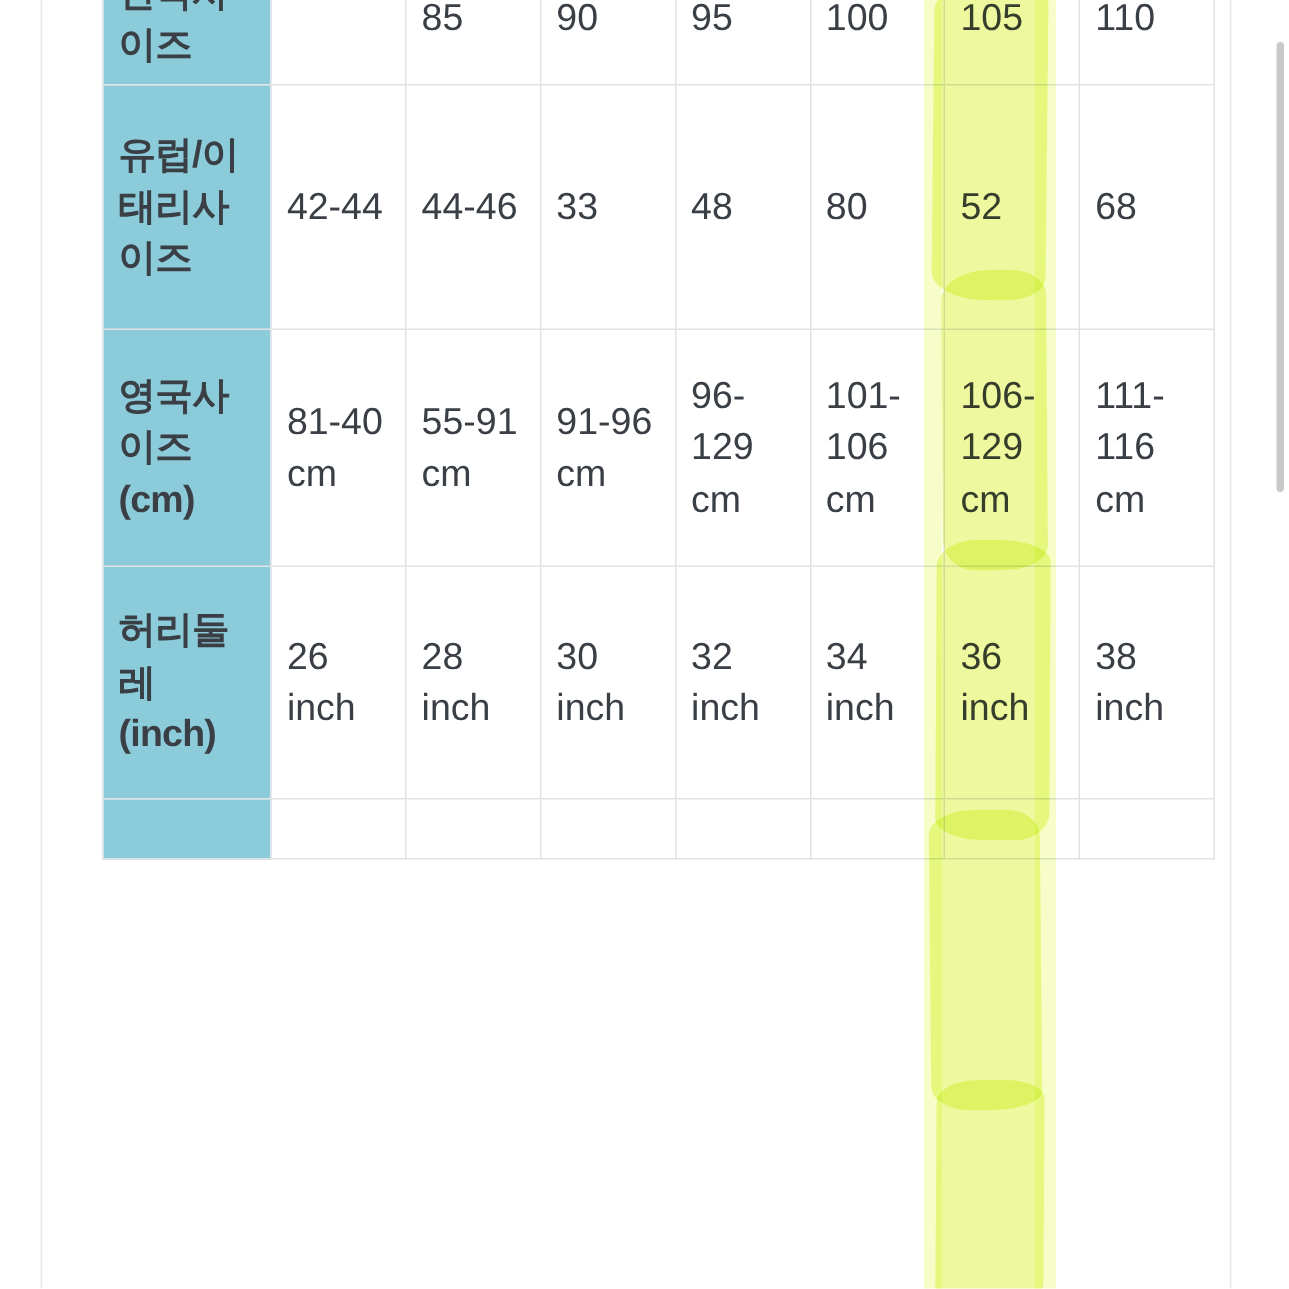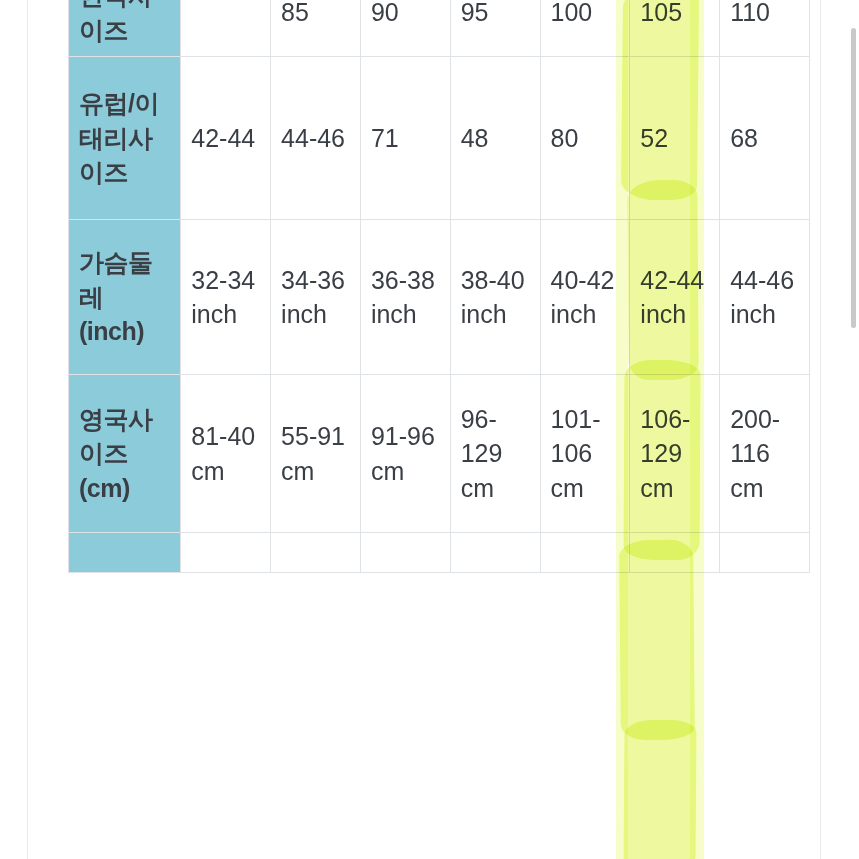--- a/index.html
+++ b/index.html
@@ -135,45 +135,45 @@
         <td class="cell">90</td>
         <td class="cell">95</td>
         <td class="cell">100</td>
         <td class="cell">105</td>
         <td class="cell">110</td>
       </tr>
       <tr class="r2">
         <td class="rowhead">유럽/이태리사이즈</td>
         <td class="cell">42-44</td>
         <td class="cell">44-46</td>
-        <td class="cell">71</td>
+        <td class="cell">33</td>
         <td class="cell">48</td>
         <td class="cell">80</td>
         <td class="cell">52</td>
         <td class="cell">68</td>
-      </tr>
-      <tr class="r3">
-        <td class="rowhead">가슴둘레 (inch)</td>
-        <td class="cell">32-34 inch</td>
-        <td class="cell">34-36 inch</td>
-        <td class="cell">36-38 inch</td>
-        <td class="cell">38-40 inch</td>
-        <td class="cell">40-42 inch</td>
-        <td class="cell">42-44 inch</td>
-        <td class="cell">44-46 inch</td>
       </tr>
       <tr class="r4">
         <td class="rowhead">영국사이즈 (cm)</td>
         <td class="cell">81-40 cm</td>
         <td class="cell">55-91 cm</td>
         <td class="cell">91-96 cm</td>
         <td class="cell">96-129 cm</td>
         <td class="cell">101-106 cm</td>
         <td class="cell">106-129 cm</td>
-        <td class="cell">200-116 cm</td>
+        <td class="cell">111-116 cm</td>
+      </tr>
+      <tr class="r5">
+        <td class="rowhead">허리둘레 (inch)</td>
+        <td class="cell">26 inch</td>
+        <td class="cell">28 inch</td>
+        <td class="cell">30 inch</td>
+        <td class="cell">32 inch</td>
+        <td class="cell">34 inch</td>
+        <td class="cell">36 inch</td>
+        <td class="cell">38 inch</td>
       </tr>
       <tr class="r6">
         <td class="rowhead"></td>
         <td class="cell"></td>
         <td class="cell"></td>
         <td class="cell"></td>
         <td class="cell"></td>
         <td class="cell"></td>
         <td class="cell"></td>
         <td class="cell"></td>

